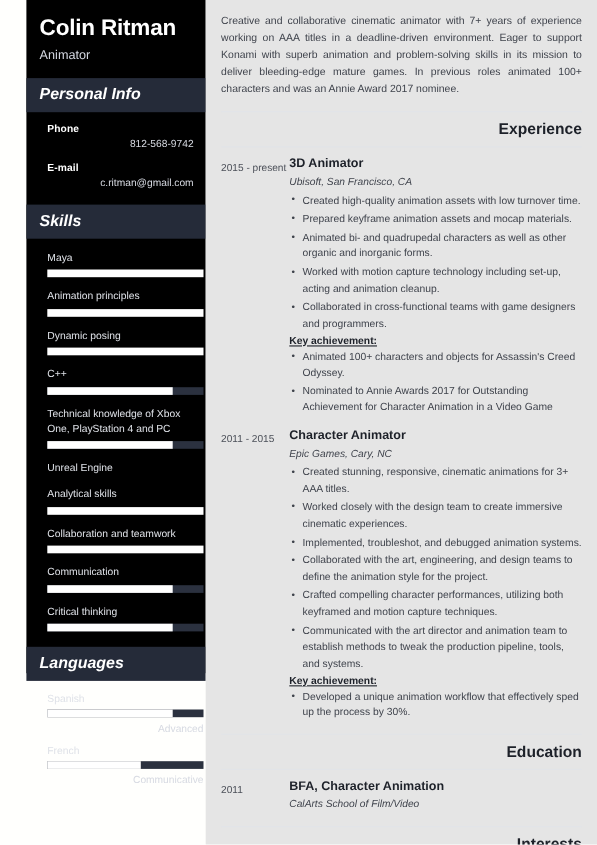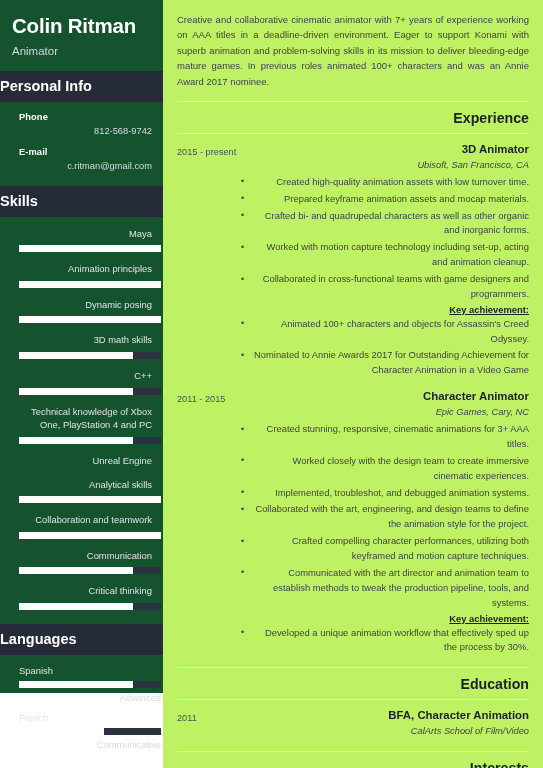--- a/index.html
+++ b/index.html
@@ -6,76 +6,78 @@
   html, body {
     width: 543px; height: 768px;
     background: #ffffff;
     font-family: "Liberation Sans", sans-serif;
     -webkit-font-smoothing: antialiased;
   }
   .page { position: relative; width: 543px; height: 768px; display: flex; background:#fffffd; overflow:hidden; }
 
   
   .sidebar {
-    width: 163px; min-width: 163px; height: 693px;
-    background: #14532d;
+    width: 163px; min-width: 163px; height: 612px;
+    background: #000000;
     color: #ffffff;
+    margin-left: 24px;
   }
   .side-head { padding: 14px 12px 14px 12px; }
   .name {
     font-size: 20.5px; font-weight: bold; letter-spacing: -0.2px;
     line-height: 1.15; color: #ffffff;
   }
   .job-title {
     font-size: 11.5px; color: #d3d7e0; margin-top: 7px; font-weight: normal;
   }
   .side-section-title {
     background: #252b39;
     color: #ffffff;
     font-size: 14.5px; font-weight: bold;
-    padding: 7px 12px 8px 0;
+    padding: 7px 12px 8px 12px;
+    font-style: italic;
   }
   .side-body { padding: 10px 11px 4px 19px; }
 
   .info-block { margin-bottom: 11px; }
   .info-label { font-size: 9.3px; font-weight: bold; color:#ffffff; letter-spacing:.1px; }
   .info-value { font-size: 9.3px; color:#d7dae2; margin-top: 4px; text-align: right; }
 
-  .skill { margin-bottom: 10px; text-align: right; }
+  .skill { margin-bottom: 10px; }
   .skill-name { font-size: 9.4px; color: #dfe2e8; line-height: 1.45; margin-bottom: 5px; }
   .bar-track {
     height: 7px; width: 142px; background: #2b313f;
   }
   .bar-fill { height: 7px; background: #ffffff; }
 
   .lang { margin-bottom: 9px; }
   .lang-name { font-size: 9.4px; color:#dfe2e8; margin-bottom: 5px; }
   .lang-level { font-size: 9.3px; color:#d7dae2; text-align: right; width:142px; margin-top: 5px; }
 
   
-  .main { flex: 1; padding: 12px 14px 0 14px; background:#bef264; }
+  .main { flex: 1; padding: 12px 14px 0 14px; background:#e5e5e5; }
   .summary {
     font-size: 9.5px; line-height: 1.62; color: #3f434c;
     text-align: justify; margin-bottom: 12px;
   }
   .section { margin-bottom: 4px; }
   .section-title {
     font-size: 14.2px; font-weight: bold; color:#1d2129;
     border-top: 1px solid #e2e4e8;
     border-bottom: 1px solid #e2e4e8;
     padding: 8px 0 7px 0;
     margin-bottom: 9px;
     text-align: right;
   }
   .entry { display: flex; margin-bottom: 10px; }
   .entry-date {
     width: 62px; min-width: 62px;
     font-size: 9.2px; color: #4c5059; line-height: 1.6; padding-top: 2px;
   }
-  .entry-body { flex: 1; text-align: right; }
+  .entry-body { flex: 1; }
   .entry-role { font-size: 11.4px; font-weight: bold; color:#1d2129; margin-bottom: 5px; }
   .entry-org { font-size: 9.3px; font-style: italic; color:#41454e; margin-bottom: 5px; }
   ul.bullets { list-style: none; margin: 0 0 0 2px; padding: 0; }
   ul.bullets li {
     font-size: 9.4px; line-height: 1.58; color:#3f434c;
     padding-left: 10px; position: relative; margin-bottom: 2px;
   }
   ul.bullets li::before {
     content: "\2022"; position: absolute; left: 0; top: -0.5px; color:#3f434c; font-size: 9px;
   }
@@ -116,26 +118,20 @@
         <div class="skill">
           <div class="skill-name">Animation principles</div>
           <div class="bar-track">
             <div class="bar-fill" style="width: 100%;"></div>
           </div>
         </div>
         <div class="skill">
           <div class="skill-name">Dynamic posing</div>
           <div class="bar-track">
             <div class="bar-fill" style="width: 100%;"></div>
-          </div>
-        </div>
-        <div class="skill">
-          <div class="skill-name">3D math skills</div>
-          <div class="bar-track">
-            <div class="bar-fill" style="width: 80%;"></div>
           </div>
         </div>
         <div class="skill">
           <div class="skill-name">C++</div>
           <div class="bar-track">
             <div class="bar-fill" style="width: 80%;"></div>
           </div>
         </div>
         <div class="skill">
           <div class="skill-name">Technical knowledge of Xbox One, PlayStation 4 and PC</div>
@@ -200,21 +196,21 @@
       <div class="section-title">Experience</div>
       <div id="experience-entries">
           <div class="entry">
             <div class="entry-date">2015 - present</div>
             <div class="entry-body">
               <div class="entry-role">3D Animator</div>
               <div class="entry-org">Ubisoft, San Francisco, CA</div>
               <ul class="bullets">
                 <li>Created high-quality animation assets with low turnover time.</li>
                 <li>Prepared keyframe animation assets and mocap materials.</li>
-                <li>Crafted bi- and quadrupedal characters as well as other organic and inorganic forms.</li>
+                <li>Animated bi- and quadrupedal characters as well as other organic and inorganic forms.</li>
                 <li>Worked with motion capture technology including set-up, acting and animation cleanup.</li>
                 <li>Collaborated in cross-functional teams with game designers and programmers.</li>
               </ul>
               <div class="key-ach">Key achievement:</div>
               <ul class="bullets">
                 <li>Animated 100+ characters and objects for Assassin's Creed Odyssey.</li>
                 <li>Nominated to Annie Awards 2017 for Outstanding Achievement for Character Animation in a Video Game</li>
               </ul>
             </div>
           </div>

